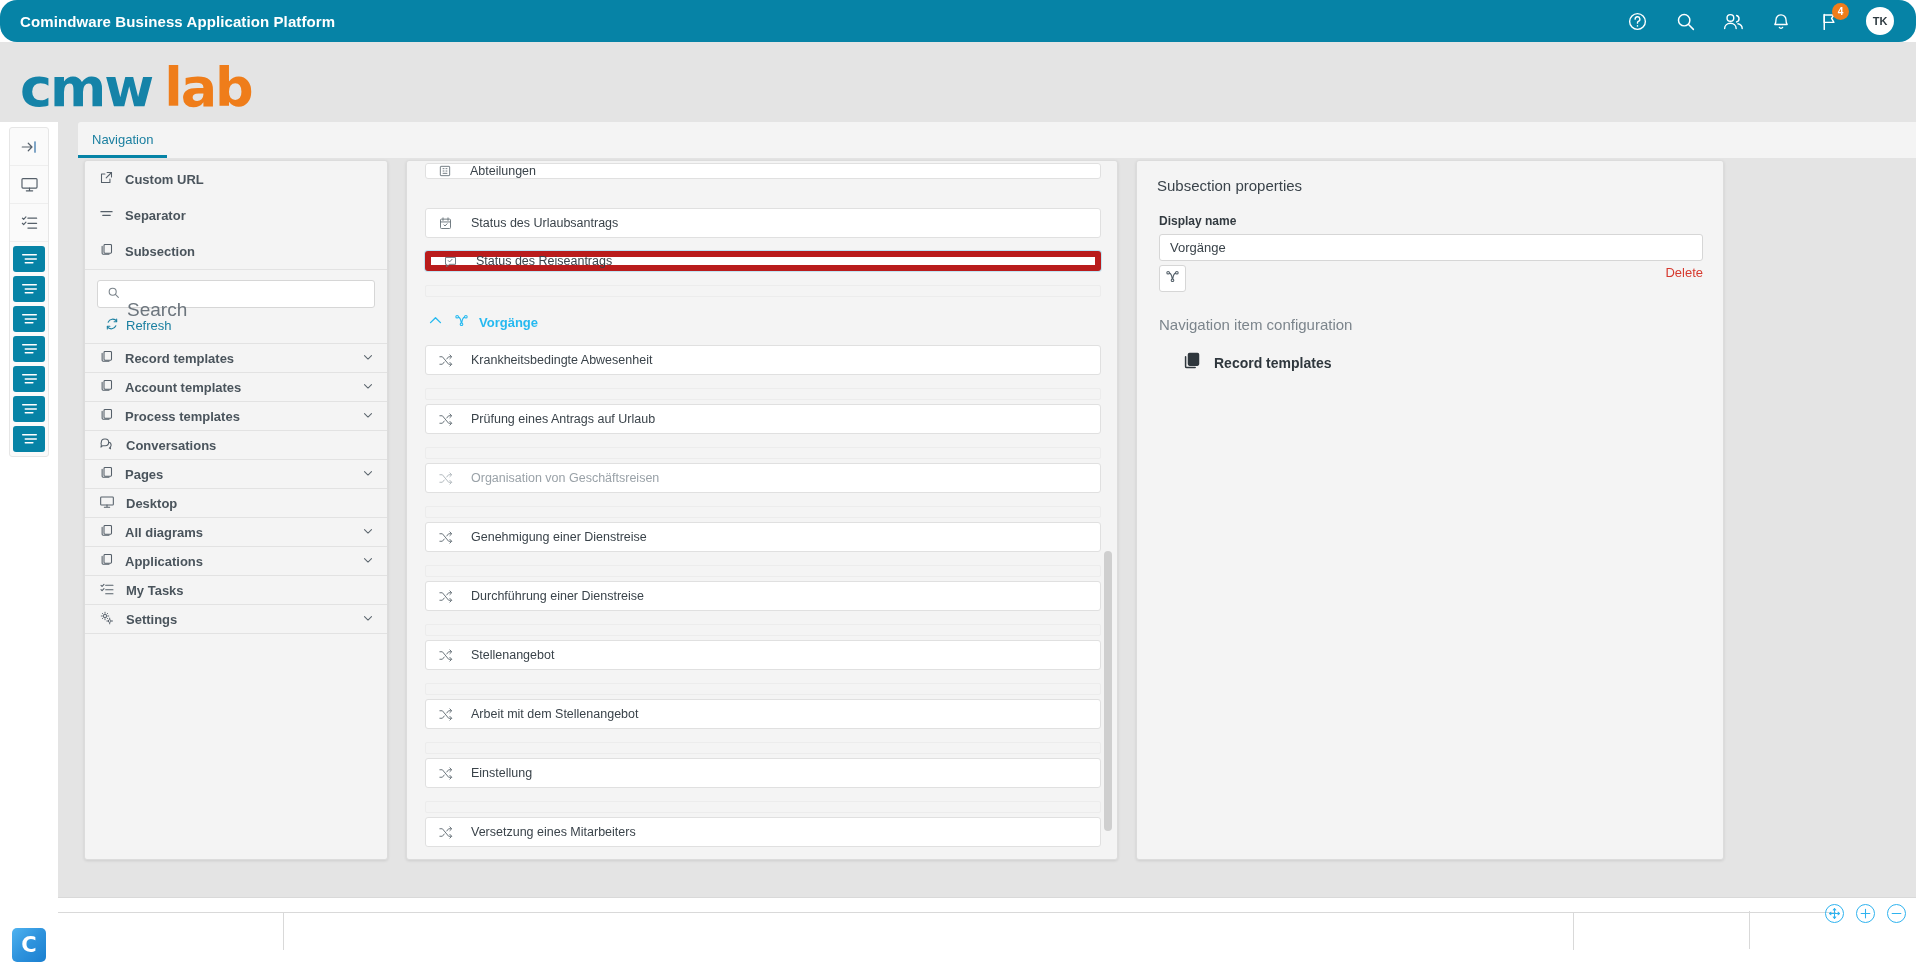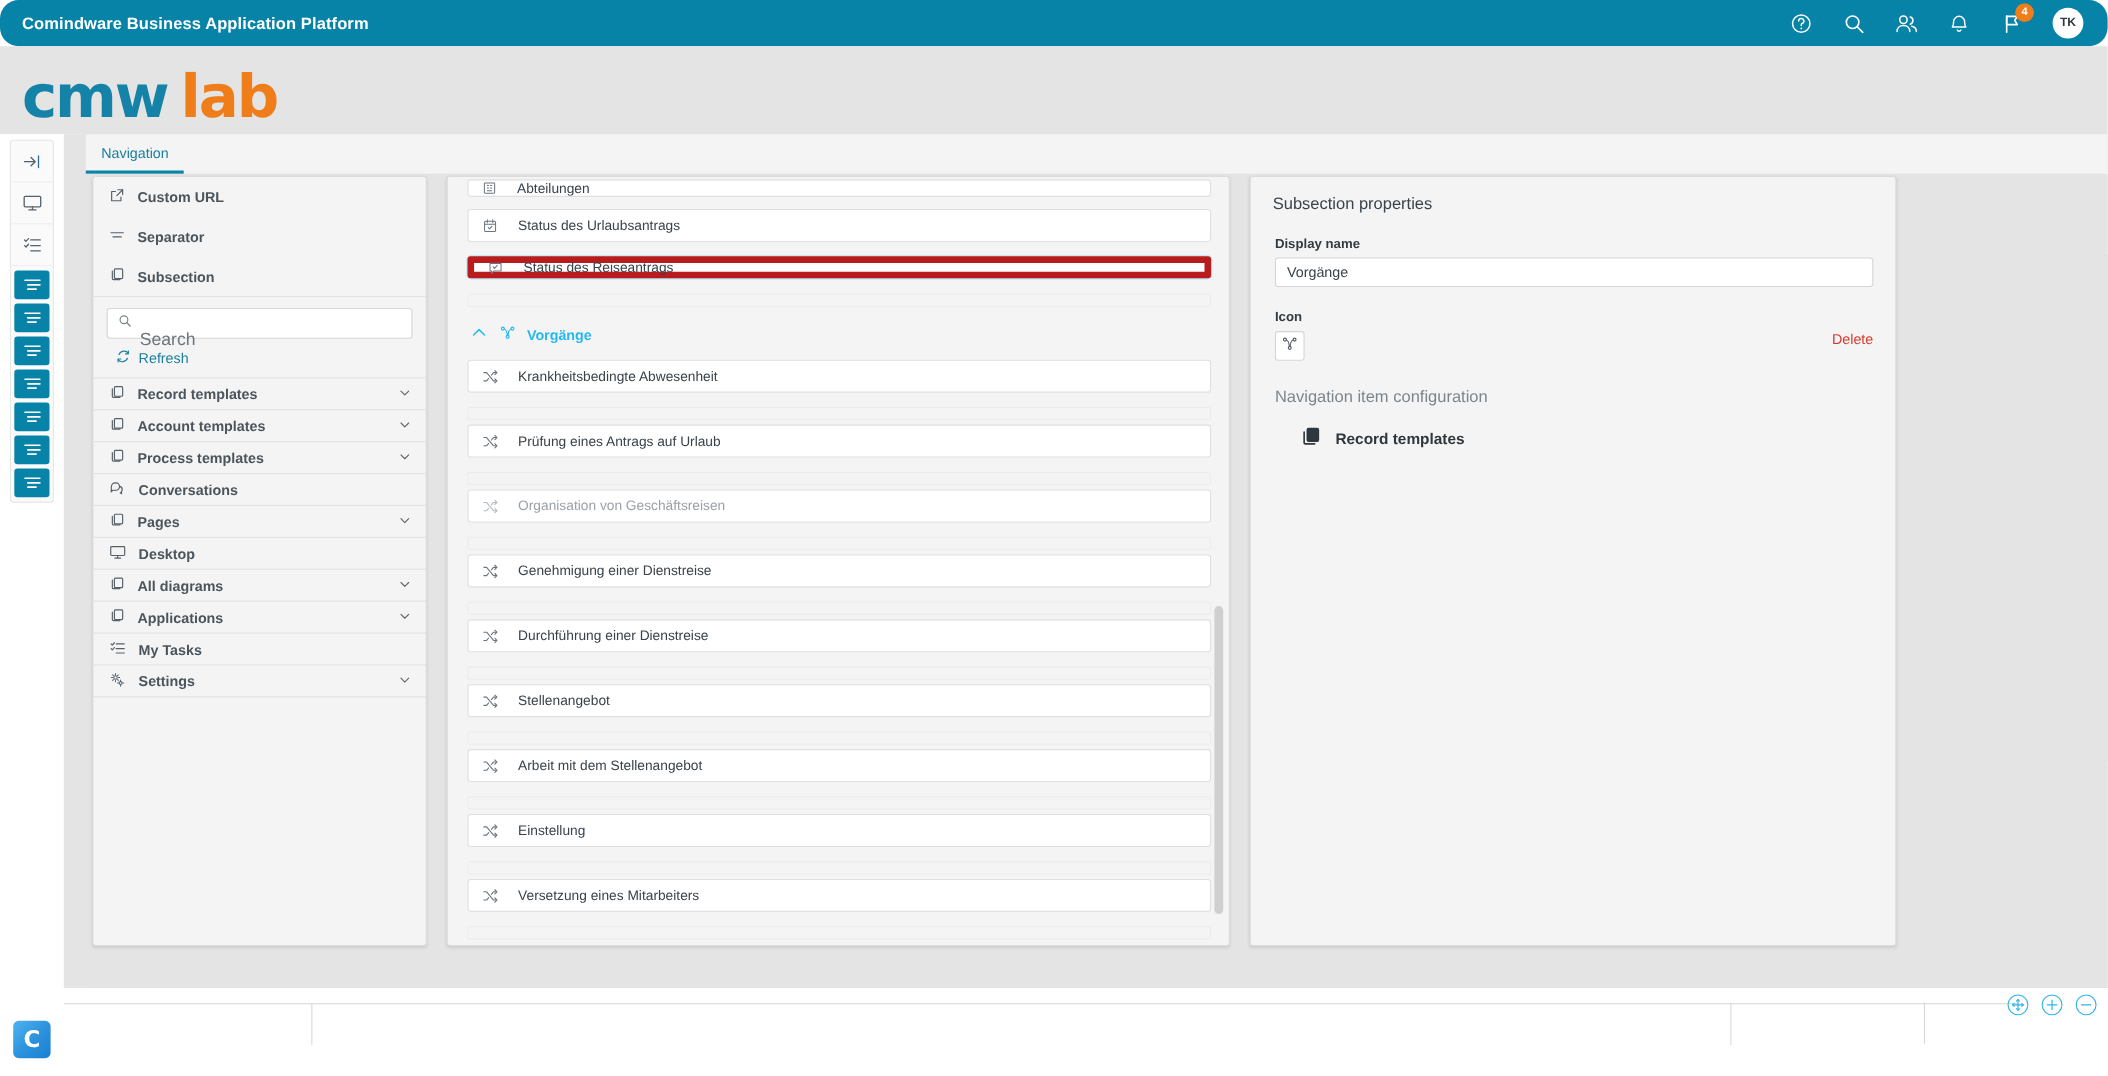--- a/index.html
+++ b/index.html
@@ -119,21 +119,21 @@
     color: #4a545c; font-size: 13px; font-weight: bold;
   }
   .nav-search-wrap { padding: 10px 12px 0 12px; }
   .nav-search {
     display: flex; align-items: center; gap: 7px;
     height: 28px; padding: 0 9px;
     background: #ffffff; border: 1px solid #d6d6d6; border-radius: 3px;
   }
   .nav-search input {
     border: none; outline: none; background: transparent;
-    font-size: 16px; color: #3d464d; width: 100%;
+    font-size: 19px; color: #3d464d; width: 100%;
     font-family: "Liberation Sans", sans-serif;
     margin-top: 31px;
   }
   .nav-search input::placeholder { color: #6c757d; }
   .refresh {
     display: flex; align-items: center; gap: 7px;
     margin: 9px 0 9px 20px; color: #1a7fa0; font-size: 13px; cursor: pointer;
   }
   .nav-tree { border-top: 1px solid #e2e2e2; }
   .tree-item {
@@ -148,21 +148,21 @@
   
   #list-panel { left: 328px; top: 2px; width: 712px; height: 700px; overflow: hidden; }
   .list-scroll { position: absolute; inset: 0; padding: 10px 16px 10px 18px; }
   .list-row {
     display: flex; align-items: center; gap: 18px;
     height: 30px; margin-bottom: 13px; padding: 0 12px;
     background: #ffffff; border: 1px solid #e0e0e0; border-radius: 3px;
     font-size: 12.5px; color: #3a434a;
   }
   .list-row.clipped {
-    height: 16px; margin-top: -8px; margin-bottom: 11px;
+    height: 16px; margin-top: -8px; margin-bottom: 29px;
     overflow: hidden; align-items: center;
   }
   .list-row.selected {
     border: 6px solid #b91c1c; height: 20px;
     box-shadow: 0 0 0 1px rgba(36,181,236,.25);
   }
   .list-row.muted { color: #9aa2a8; }
   .list-row .ricon { color: #6b757c; display: flex; align-items: center; }
   .list-row.muted .ricon { color: #b3babf; }
   .group-head {
@@ -729,21 +729,20 @@
 
     <div class="panel" id="props-panel">
 
       <div class="props-title">Subsection properties</div>
 
       <div class="field-label">Display name</div>
       <div class="field-input">
         <span>Vorgänge</span>
       </div>
 
-      <div class="field-label">Icon</div>
       <div class="icon-row">
         <div class="icon-box">
           <span>
             <svg width="15" height="15" viewBox="0 0 24 24" fill="none" stroke="currentColor" stroke-width="1.7">
               <circle cx="5" cy="6" r="2.1"></circle>
                 <circle cx="19" cy="6" r="2.1"></circle>
                 <circle cx="12" cy="18" r="2.1"></circle>
               <path d="M7 6.6c3 .6 3.8 3.5 4.5 9M17 6.6c-3 .6-3.8 3.5-4.5 9" stroke-linecap="round"></path>
             </svg>
           </span>

